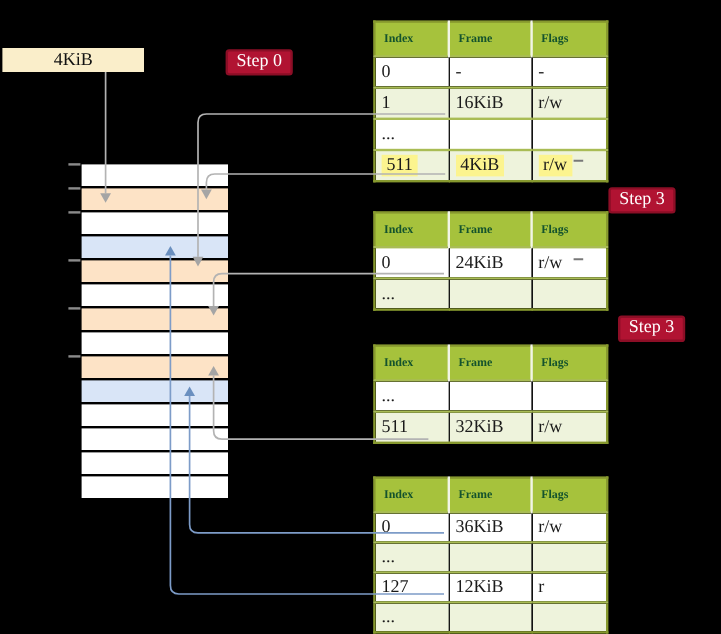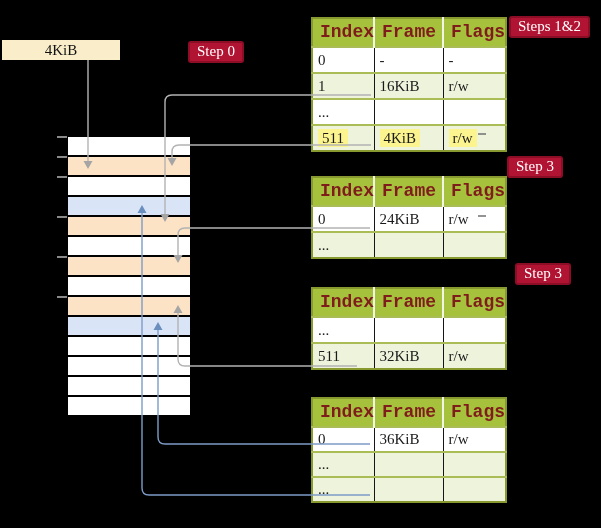--- a/index.html
+++ b/index.html
@@ -29,22 +29,22 @@
 
   
   .mem-col{position:absolute;left:68px;top:137px;width:122px;}
   .mem-row{height:18px;margin-bottom:2px;}
   .tick{position:absolute;left:57px;width:10px;height:2px;background:#8a8a8a;}
 
   
   .ptable{position:absolute;left:311px;}
   .ptable table{border-collapse:collapse;table-layout:fixed;width:171px;
     border:2px solid var(--table-border);}
-  .ptable th{background:var(--header-bg);color:#7f1d1d;font-weight:bold;font-size:18px;
-    text-align:left;padding:2px 0 3px 7px;height:22px;border-right:2px solid #f2f5e6;font-family:Liberation Mono, monospace;}
+  .ptable th{background:var(--header-bg);color:#14532d;font-weight:bold;font-size:10px;
+    text-align:left;padding:2px 0 3px 7px;height:22px;border-right:2px solid #f2f5e6;}
   .ptable th:last-child{border-right:none;}
   .ptable td{font-size:15px;color:#1a1a1a;height:24px;padding:0 0 0 5px;
     border-top:2px solid var(--row-sep);border-right:1px solid var(--cell-vline);
     background:var(--row-bg);overflow:hidden;white-space:nowrap;}
   .ptable td:last-child{border-right:none;}
   .ptable tr.shaded td{background:var(--row-alt);}
   .ptable.compact td{height:23px;}
   .hl{background:var(--hl);padding:1px 4px;}
 
   .t1{top:17px;} .t2{top:176px;} .t3{top:287px;} .t4{top:397px;}
@@ -58,21 +58,20 @@
   .stub{stroke:#787878;stroke-width:1.6;fill:none;}
 </style>
 </head>
 <body>
 
 <div id="diagram">
 
   <div class="frame-label">4KiB</div>
 
   <div class="badge step0">Step 0</div>
-  <div class="badge steps12">Steps 1&amp;2</div>
   <div class="badge step3">Step 3</div>
   <div class="badge step4">Step 3</div>
 
   <div class="mem-col" id="mem-col">
       <div class="mem-row" style="background: var(--frame-free);"></div>
       <div class="mem-row" style="background: var(--frame-mapped);"></div>
       <div class="mem-row" style="background: var(--frame-free);"></div>
       <div class="mem-row" style="background: var(--frame-new);"></div>
       <div class="mem-row" style="background: var(--frame-mapped);"></div>
       <div class="mem-row" style="background: var(--frame-free);"></div>
@@ -177,20 +176,25 @@
         <tbody>
           <tr>
             <td>0</td>
             <td>36KiB</td>
             <td>r/w</td>
           </tr>
           <tr class="shaded">
             <td>...</td>
             <td></td>
             <td></td>
+          </tr>
+          <tr>
+            <td>127</td>
+            <td>12KiB</td>
+            <td>r</td>
           </tr>
           <tr class="shaded">
             <td>...</td>
             <td></td>
             <td></td>
           </tr>
         </tbody>
       </table>
   </div>
 

